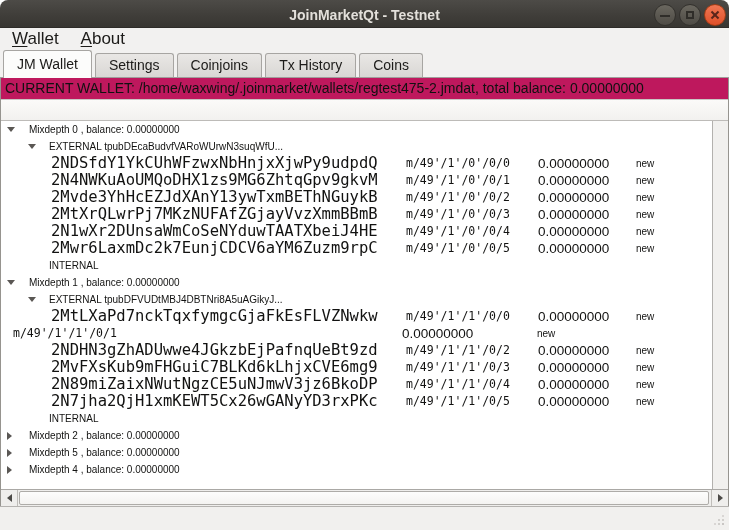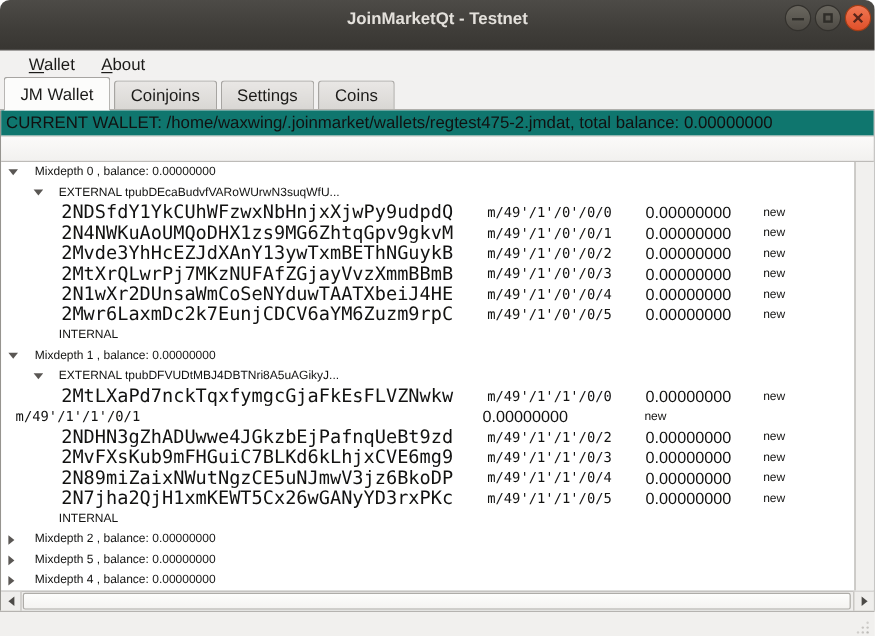--- a/index.html
+++ b/index.html
@@ -3,54 +3,54 @@
 <meta charset="utf-8">
 <style>
   * { margin:0; padding:0; box-sizing:border-box; }
   html,body { background:#ffffff; }
   body { font-family:"Liberation Sans", sans-serif; }
 
   .window{ width:729px; height:530px; display:flex; flex-direction:column;
     border-radius:8px 8px 0 0; overflow:hidden; position:relative; background:#f2f1f0; }
 
   
-  .titlebar{ height:42px; flex:none; position:relative;
+  .titlebar{ height:28px; flex:none; position:relative;
     background:linear-gradient(180deg,#4d4b47 0%,#403e3a 55%,#383632 100%);
     border-bottom:1px solid #2e2c29; }
   .title-text{ position:absolute; left:0; right:0; top:0; height:30px; line-height:30px;
     text-align:center; color:#e3e0db; font-weight:bold; font-size:14px; }
   .win-controls{ position:absolute; right:3px; top:4px; display:flex; gap:3px; }
   .wbtn{ width:22px; height:22px; border-radius:50%; position:relative;
     background:linear-gradient(180deg,#6a675f,#4e4b45); border:1px solid #33312d; }
   .wbtn.close{ background:linear-gradient(180deg,#f07753,#e0502a); border:1px solid #a03c16; }
   .glyph-min{ position:absolute; left:5px; top:10px; width:10px; height:2px; background:#2f2d29; }
   .glyph-max{ position:absolute; left:6px; top:6px; width:8px; height:8px; border:2px solid #2f2d29; }
   .glyph-x1,.glyph-x2{ position:absolute; left:5px; top:9px; width:10px; height:2px; background:#59251a; }
   .glyph-x1{ transform:rotate(45deg);} .glyph-x2{ transform:rotate(-45deg);}
 
   
   .menubar{ height:22px; flex:none; background:#f2f1f0; display:flex; align-items:center;
-    padding-left:24px; font-size:14px; color:#1c1b19; gap:22px; }
+    padding-left:12px; font-size:17px; color:#1c1b19; gap:22px; }
   .menu-item{ cursor:default; }
   .menu-item u{ text-underline-offset:2px; }
 
   
   .tabbar{ height:28px; flex:none; background:#f2f1f0; display:flex; align-items:flex-end;
     padding-left:3px; border-bottom:1px solid #a09e9b; }
   .tab{ height:24px; line-height:23px; padding:0 13px; font-size:14px; color:#1c1b19;
     background:linear-gradient(180deg,#e9e7e5,#d9d7d4); border:1px solid #a7a5a2;
     border-bottom:none; border-radius:3px 3px 0 0; margin-right:3px; }
   .tab.active{ height:28px; line-height:27px; background:#fcfcfb; margin-bottom:-1px;
     position:relative; z-index:2; }
 
   
   .content{ flex:1; display:flex; flex-direction:column; background:#ffffff;
     border-left:1px solid #96948f; border-right:1px solid #96948f; }
   .wallet-line{ height:21px; line-height:20px; padding-left:4px; font-size:14px;
-    color:#111; background:#0f766e; white-space:nowrap; overflow:hidden; }
+    color:#111; background:#be185d; white-space:nowrap; overflow:hidden; }
 
   .tree{ flex:1; display:flex; flex-direction:column; border-top:1px solid #c9c7c4; position:relative; }
   .tree-header{ height:21px; flex:none; display:grid; grid-template-columns:393px 136px 99px 85px 1fr;
     background:linear-gradient(180deg,#fbfaf9,#f2f1ef); border-bottom:1px solid #bdbbb8;
     font-size:13.5px; color:#141413; }
   .hcell{ line-height:20px; border-right:1px solid #d5d3d0; padding-left:6px; overflow:hidden; white-space:nowrap;margin-top:28px; }
   .hcell:nth-child(2){ padding-left:12px; }
   .hcell:nth-child(3){ padding-left:8px; }
   .hcell:nth-child(4){ padding-left:7px; }
   .hcell:nth-child(5){ border-right:none; }
@@ -114,22 +114,23 @@
     </div>
   </div>
 
   <div class="menubar">
       <span class="menu-item"><u>W</u>allet</span>
       <span class="menu-item"><u>A</u>bout</span>
     </div>
 
   <div class="tabbar">
       <div class="tab active">JM Wallet</div>
+      <div class="tab">Settings</div>
       <div class="tab">Coinjoins</div>
-      <div class="tab">Settings</div>
+      <div class="tab">Tx History</div>
       <div class="tab">Coins</div>
     </div>
 
   <div class="content">
     <div class="wallet-line">CURRENT WALLET: /home/waxwing/.joinmarket/wallets/regtest475-2.jmdat, total balance: 0.00000000</div>
 
     <div class="tree">
       <div class="tree-header">
         <div class="hcell">Address</div>
         <div class="hcell">Index</div>

